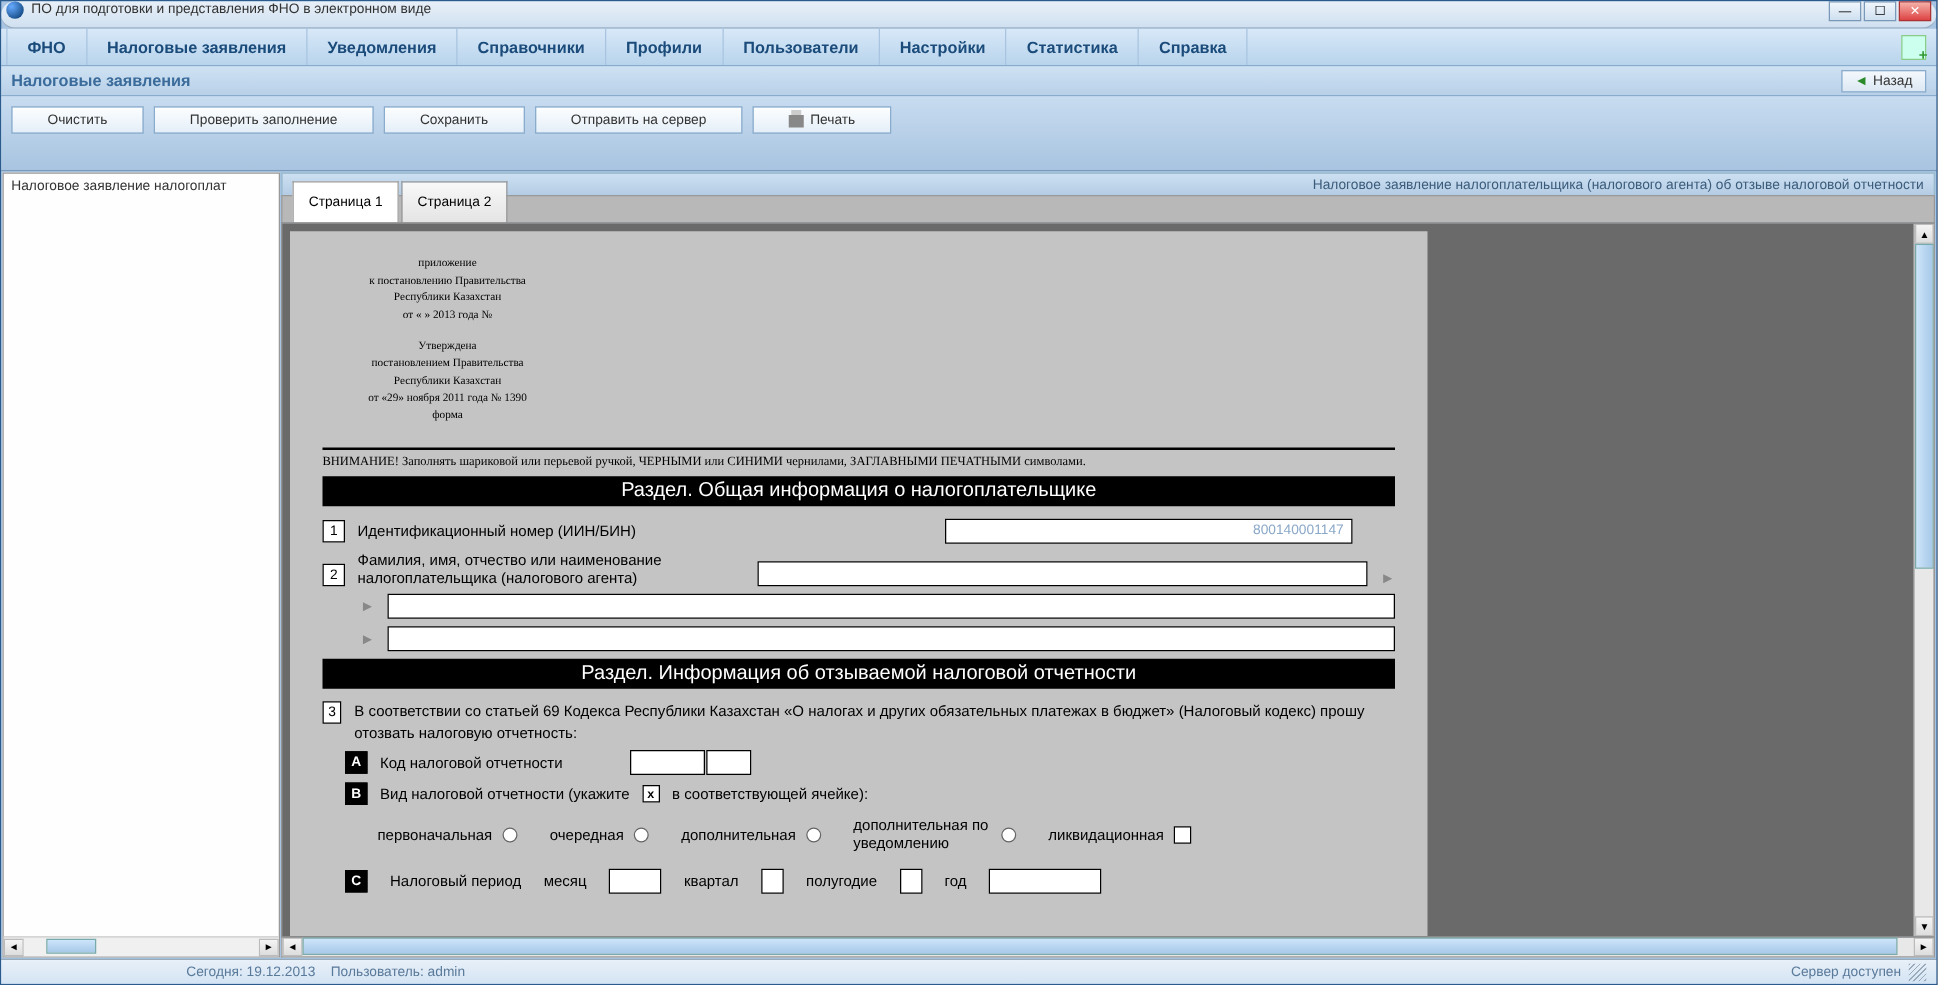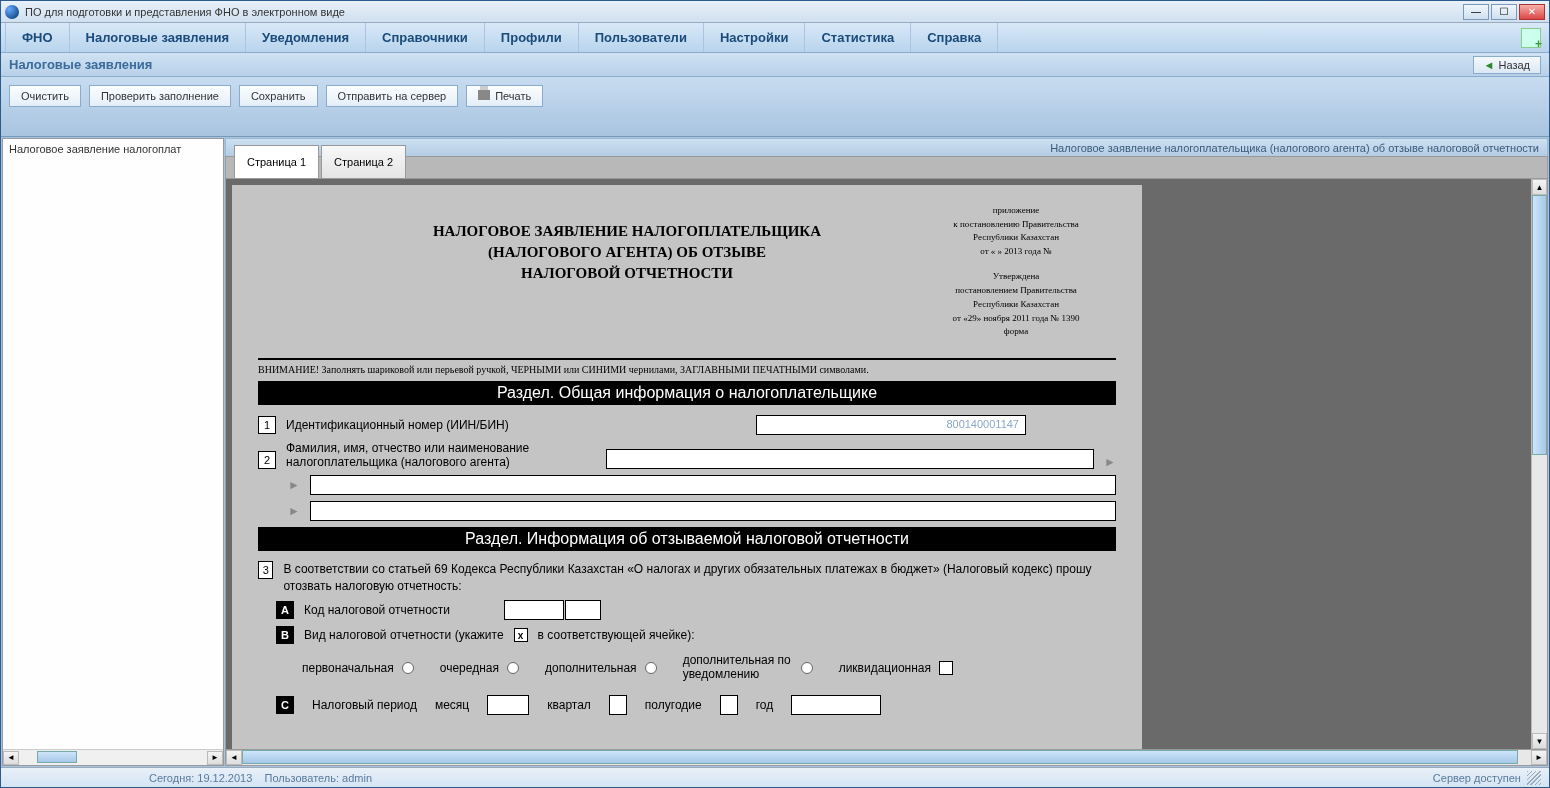--- a/index.html
+++ b/index.html
@@ -1,35 +1,35 @@
 <!DOCTYPE html>
 <html><head>
 <meta charset="utf-8">
 <style>
 * { margin: 0; padding: 0; box-sizing: border-box; }
 body { font-family: Tahoma, Arial, sans-serif; font-size: 11px; background: #a7c4e2; overflow: hidden; }
 .window { width: 1550px; height: 788px; display: flex; flex-direction: column; border: 1px solid #2b5a8c; }
-.titlebar { height: 22px; background: linear-gradient(#e8f0f8, #d0e0f0); display: flex; align-items: center; padding: 0 4px; border-bottom: 1px solid #9ab; }
+.titlebar { height: 22px; background: linear-gradient(#e8f0f8, #d0e0f0); display: flex; padding: 0 4px; border-bottom: 1px solid #9ab; border-radius: 11px; }
 .titlebar .app-icon { width: 14px; height: 14px; border-radius: 50%; background: radial-gradient(circle at 30% 30%, #6af, #036); margin-right: 6px; }
 .titlebar .title { flex: 1; color: #333; }
 .win-controls { display: flex; gap: 2px; }
 .win-btn { width: 26px; height: 16px; border: 1px solid #7a99b8; background: linear-gradient(#f0f6fc,#cfe0f0); display:flex; align-items:center; justify-content:center; font-size:10px; cursor:pointer; }
 .win-btn.close { background: linear-gradient(#f5b0a8,#d44); color:#fff; border-color:#a33; }
 .menubar { height: 30px; background: linear-gradient(#d8e8f8,#b8d4ec); display:flex; align-items:stretch; border-bottom:1px solid #8aaccc; padding-left:4px; }
 .menu-item { padding: 0 16px; display:flex; align-items:center; color:#1a4b7a; font-weight:bold; font-size:13px; border-right:1px solid #a8c4e0; cursor:pointer; }
 .menu-item:first-child { border-left:1px solid #a8c4e0; }
 .menubar .spacer { flex:1; }
 .menubar .corner-icon { width:20px; height:20px; align-self:center; margin-right:8px; background:#cfe; border:1px solid #8c8; position:relative; }
 .menubar .corner-icon::after { content:"+"; position:absolute; right:-2px; bottom:-4px; color:#393; font-weight:bold; font-size:12px; }
 .subheader { height: 24px; background:linear-gradient(#cfe2f3,#b8d0e8); display:flex; align-items:center; padding:0 8px; border-bottom:1px solid #8aaccc; }
 .subheader .subtitle { color:#3a6b9a; font-weight:bold; font-size:13px; flex:1; }
 .back-btn { background:linear-gradient(#f4f8fc,#dce8f4); border:1px solid #8aaccc; padding:2px 10px; display:flex; align-items:center; gap:4px; cursor:pointer; color:#333; }
 .back-btn .arrow { color:#2a8a2a; font-weight:bold; }
 .toolbar { height: 60px; background:linear-gradient(#c8dcf0,#a8c4e0); display:flex; align-items:flex-start; padding:8px; gap:8px; border-bottom:1px solid #7a99b8; }
-.tool-btn { background:linear-gradient(#fcfeff,#e4eef8); border:1px solid #8aaccc; padding:4px 11px; cursor:pointer; color:#333; display:flex; align-items:flex-start; gap:5px; height:22px; }
+.tool-btn { background:linear-gradient(#fcfeff,#e4eef8); border:1px solid #8aaccc; padding:4px 28px; cursor:pointer; color:#333; display:flex; align-items:flex-end; gap:5px; height:22px; }
 .tool-btn .print-icon { width:12px; height:10px; background:#888; position:relative; }
 .tool-btn .print-icon::before { content:""; position:absolute; top:-4px; left:2px; width:8px; height:4px; background:#ccc; }
 .content { flex:1; display:flex; min-height:0; background:#a7c4e2; }
 .left-panel { width:222px; background:#fefefe; border:1px solid #999; margin:1px; display:flex; flex-direction:column; }
 .left-panel .tree-label { padding:4px 6px; color:#333; font-size:11px; white-space:nowrap; overflow:hidden; }
 .left-panel .tree-body { flex:1; }
 .left-panel .hscroll { height:16px; border-top:1px solid #ccc; display:flex; align-items:center; background:#eee; }
 .left-panel .hscroll .sbtn { width:16px; height:14px; background:linear-gradient(#f4f4f4,#ddd); border:1px solid #bbb; display:flex; align-items:center; justify-content:center; font-size:8px; }
 .left-panel .hscroll .track { flex:1; height:14px; background:#f0f0f0; position:relative; }
 .left-panel .hscroll .thumb { position:absolute; left:18px; top:0; width:40px; height:12px; background:linear-gradient(#cde5fa,#a6c8e8); border:1px solid #7aa; }
@@ -146,46 +146,41 @@
     <div class="right-panel">
       <div class="doc-header">Налоговое заявление налогоплательщика (налогового агента) об отзыве налоговой отчетности</div>
       <div class="tabs-row">
         <div class="tab active">Страница 1</div>
         <div class="tab">Страница 2</div>
       </div>
       <div class="doc-viewport">
         <div class="doc-scroll">
           <div class="page">
             <div class="page-header">
-              <div class="page-title">
-                <div>НАЛОГОВОЕ ЗАЯВЛЕНИЕ НАЛОГОПЛАТЕЛЬЩИКА</div>
-                <div>(НАЛОГОВОГО АГЕНТА) ОБ ОТЗЫВЕ</div>
-                <div>НАЛОГОВОЙ ОТЧЕТНОСТИ</div>
-              </div>
               <div class="appendix">
                 <p>приложение</p>
                 <p>к постановлению Правительства</p>
                 <p>Республики Казахстан</p>
                 <p>от «    »            2013 года №</p>
                 <br>
                 <p>Утверждена</p>
                 <p>постановлением Правительства</p>
                 <p>Республики Казахстан</p>
                 <p>от «29» ноября 2011 года № 1390</p>
                 <p>форма</p>
               </div>
             </div>
             <hr class="hr">
             <div class="warning">ВНИМАНИЕ! Заполнять шариковой или перьевой ручкой, ЧЕРНЫМИ или СИНИМИ чернилами, ЗАГЛАВНЫМИ ПЕЧАТНЫМИ символами.</div>
             <div class="section-bar">Раздел. Общая информация о налогоплательщике</div>
 
             <div class="form-row">
               <div class="num-box">1</div>
               <div class="label" style="width:460px;">Идентификационный номер (ИИН/БИН)</div>
-              <div class="input-box" style="width:270px;">800140001147</div>
+              <div class="input-box" style="width:326px;">800140001147</div>
             </div>
 
             <div class="form-row" style="align-items:flex-end;">
               <div class="num-box">2</div>
               <div style="width:310px;">
                 <div class="label">Фамилия, имя, отчество или наименование</div>
                 <div class="label">налогоплательщика (налогового агента)</div>
               </div>
               <div class="input-box wide"></div>
               <span class="tri">►</span>

